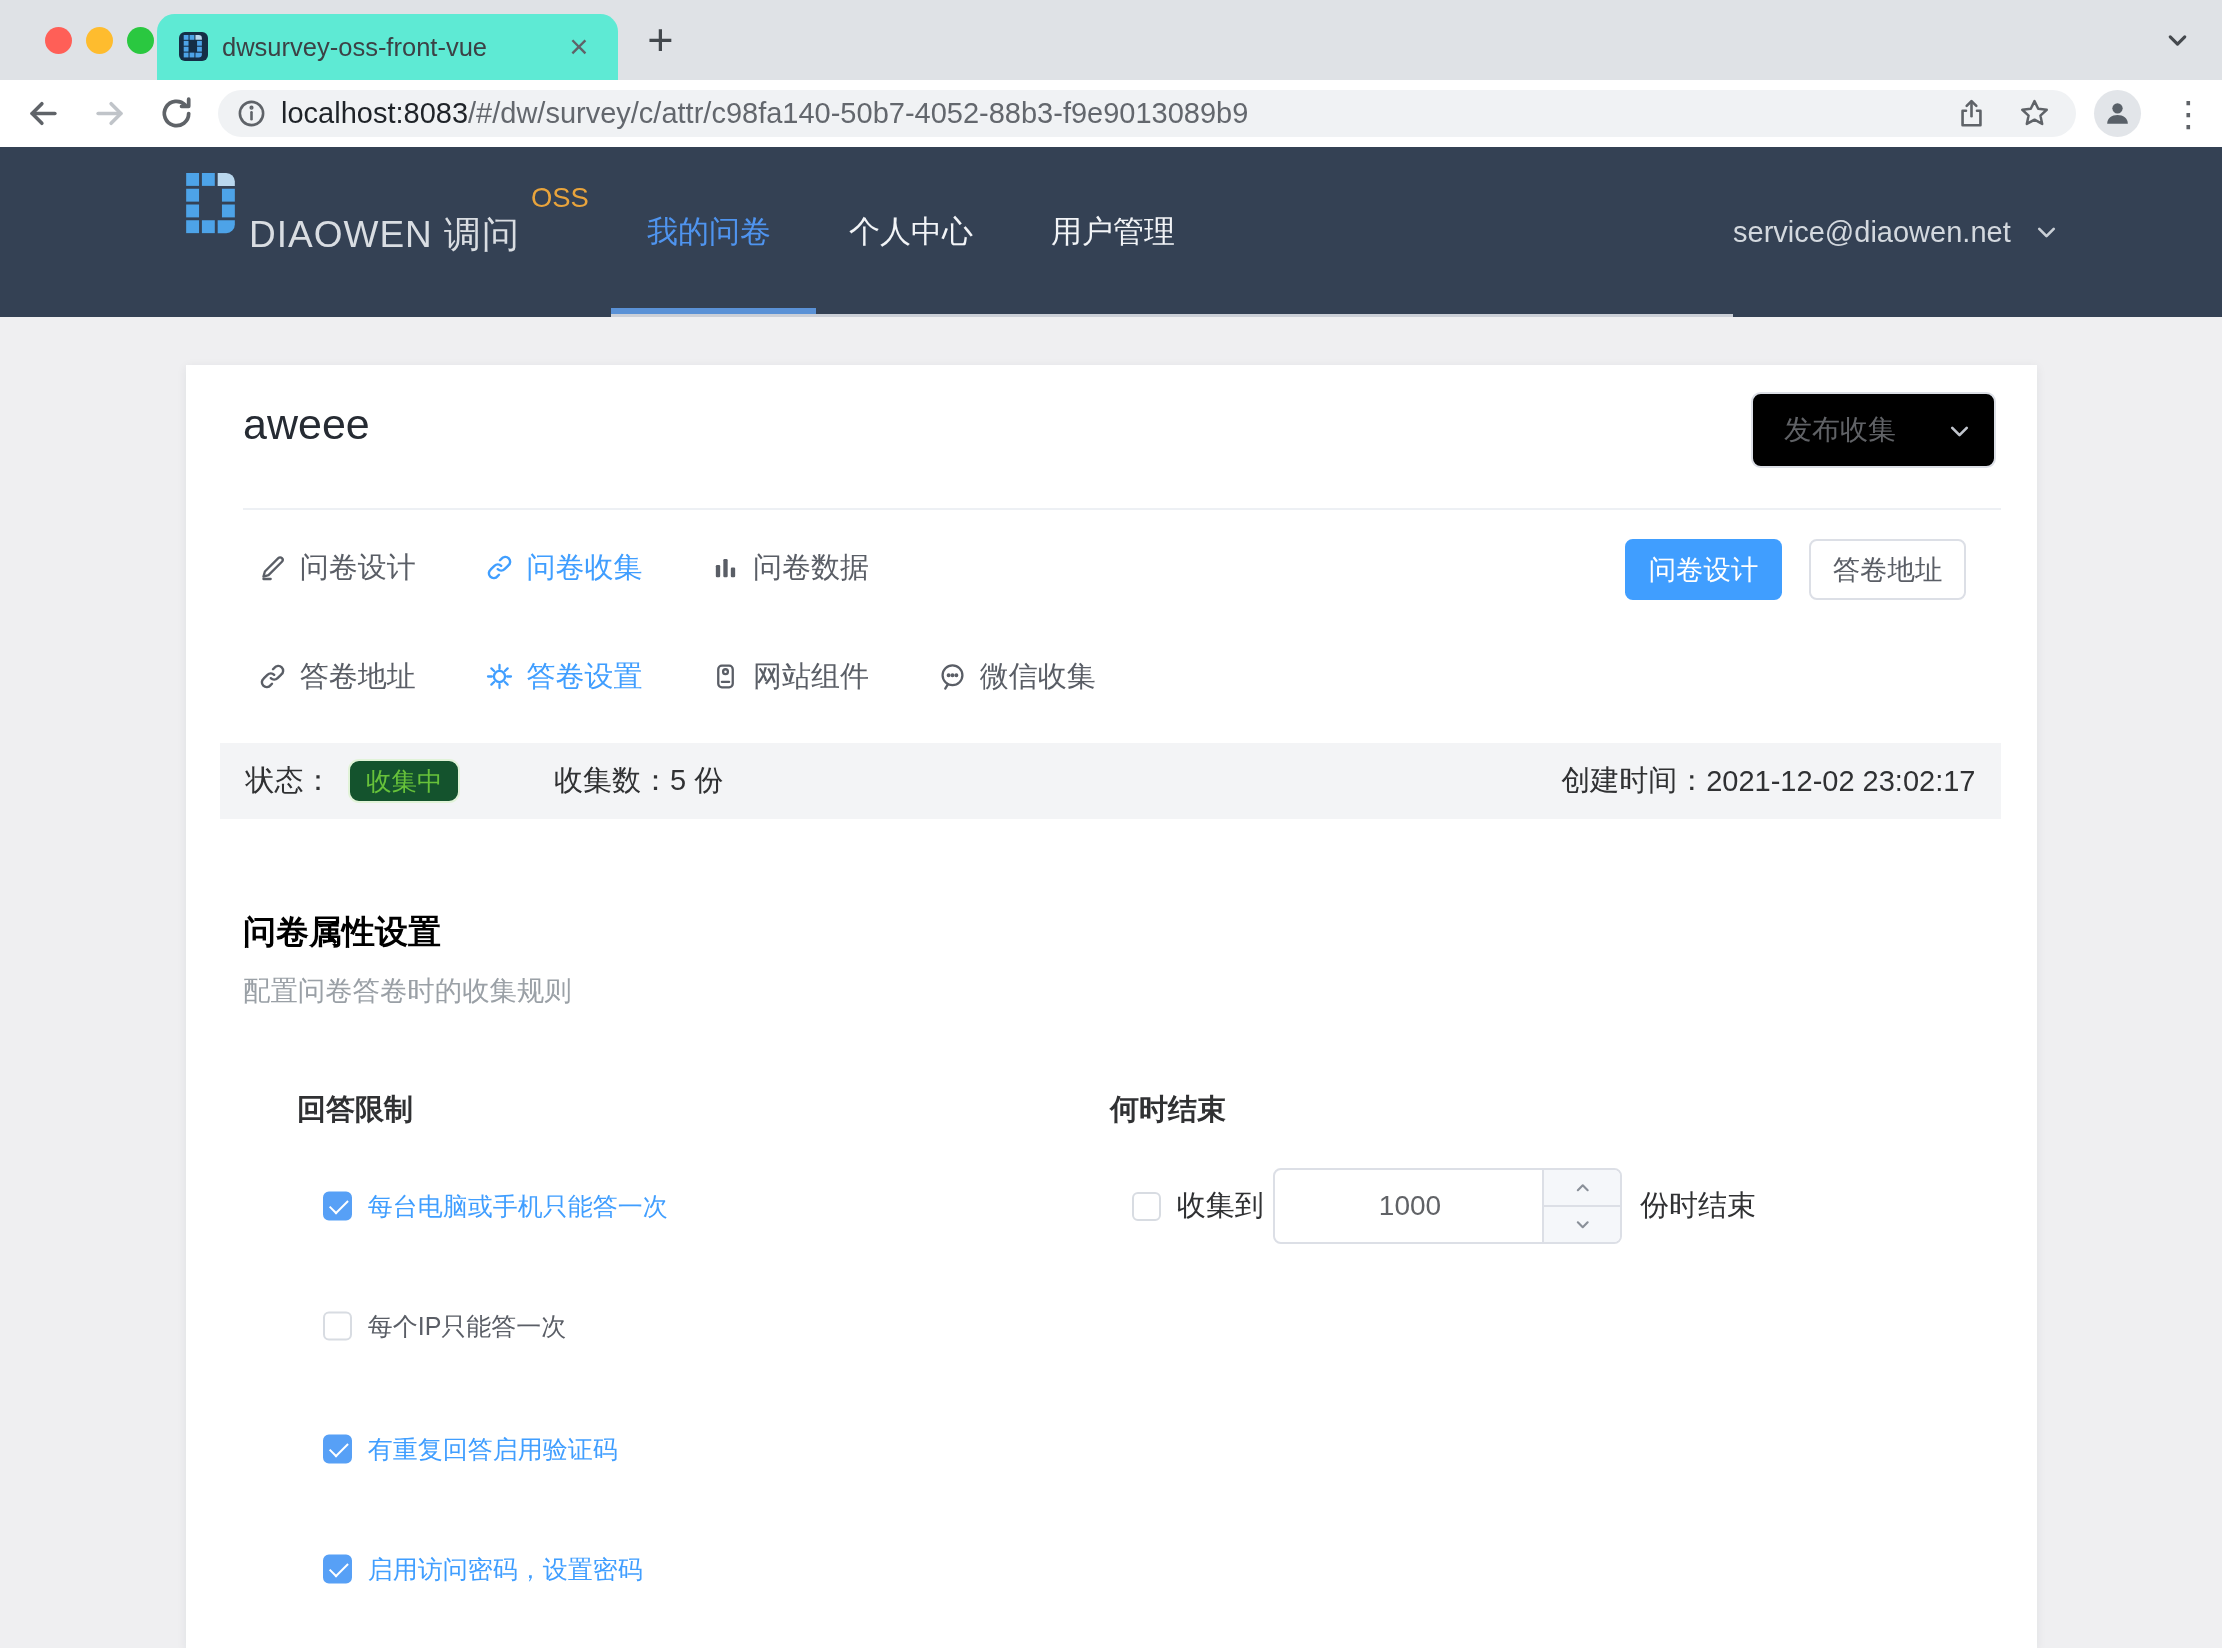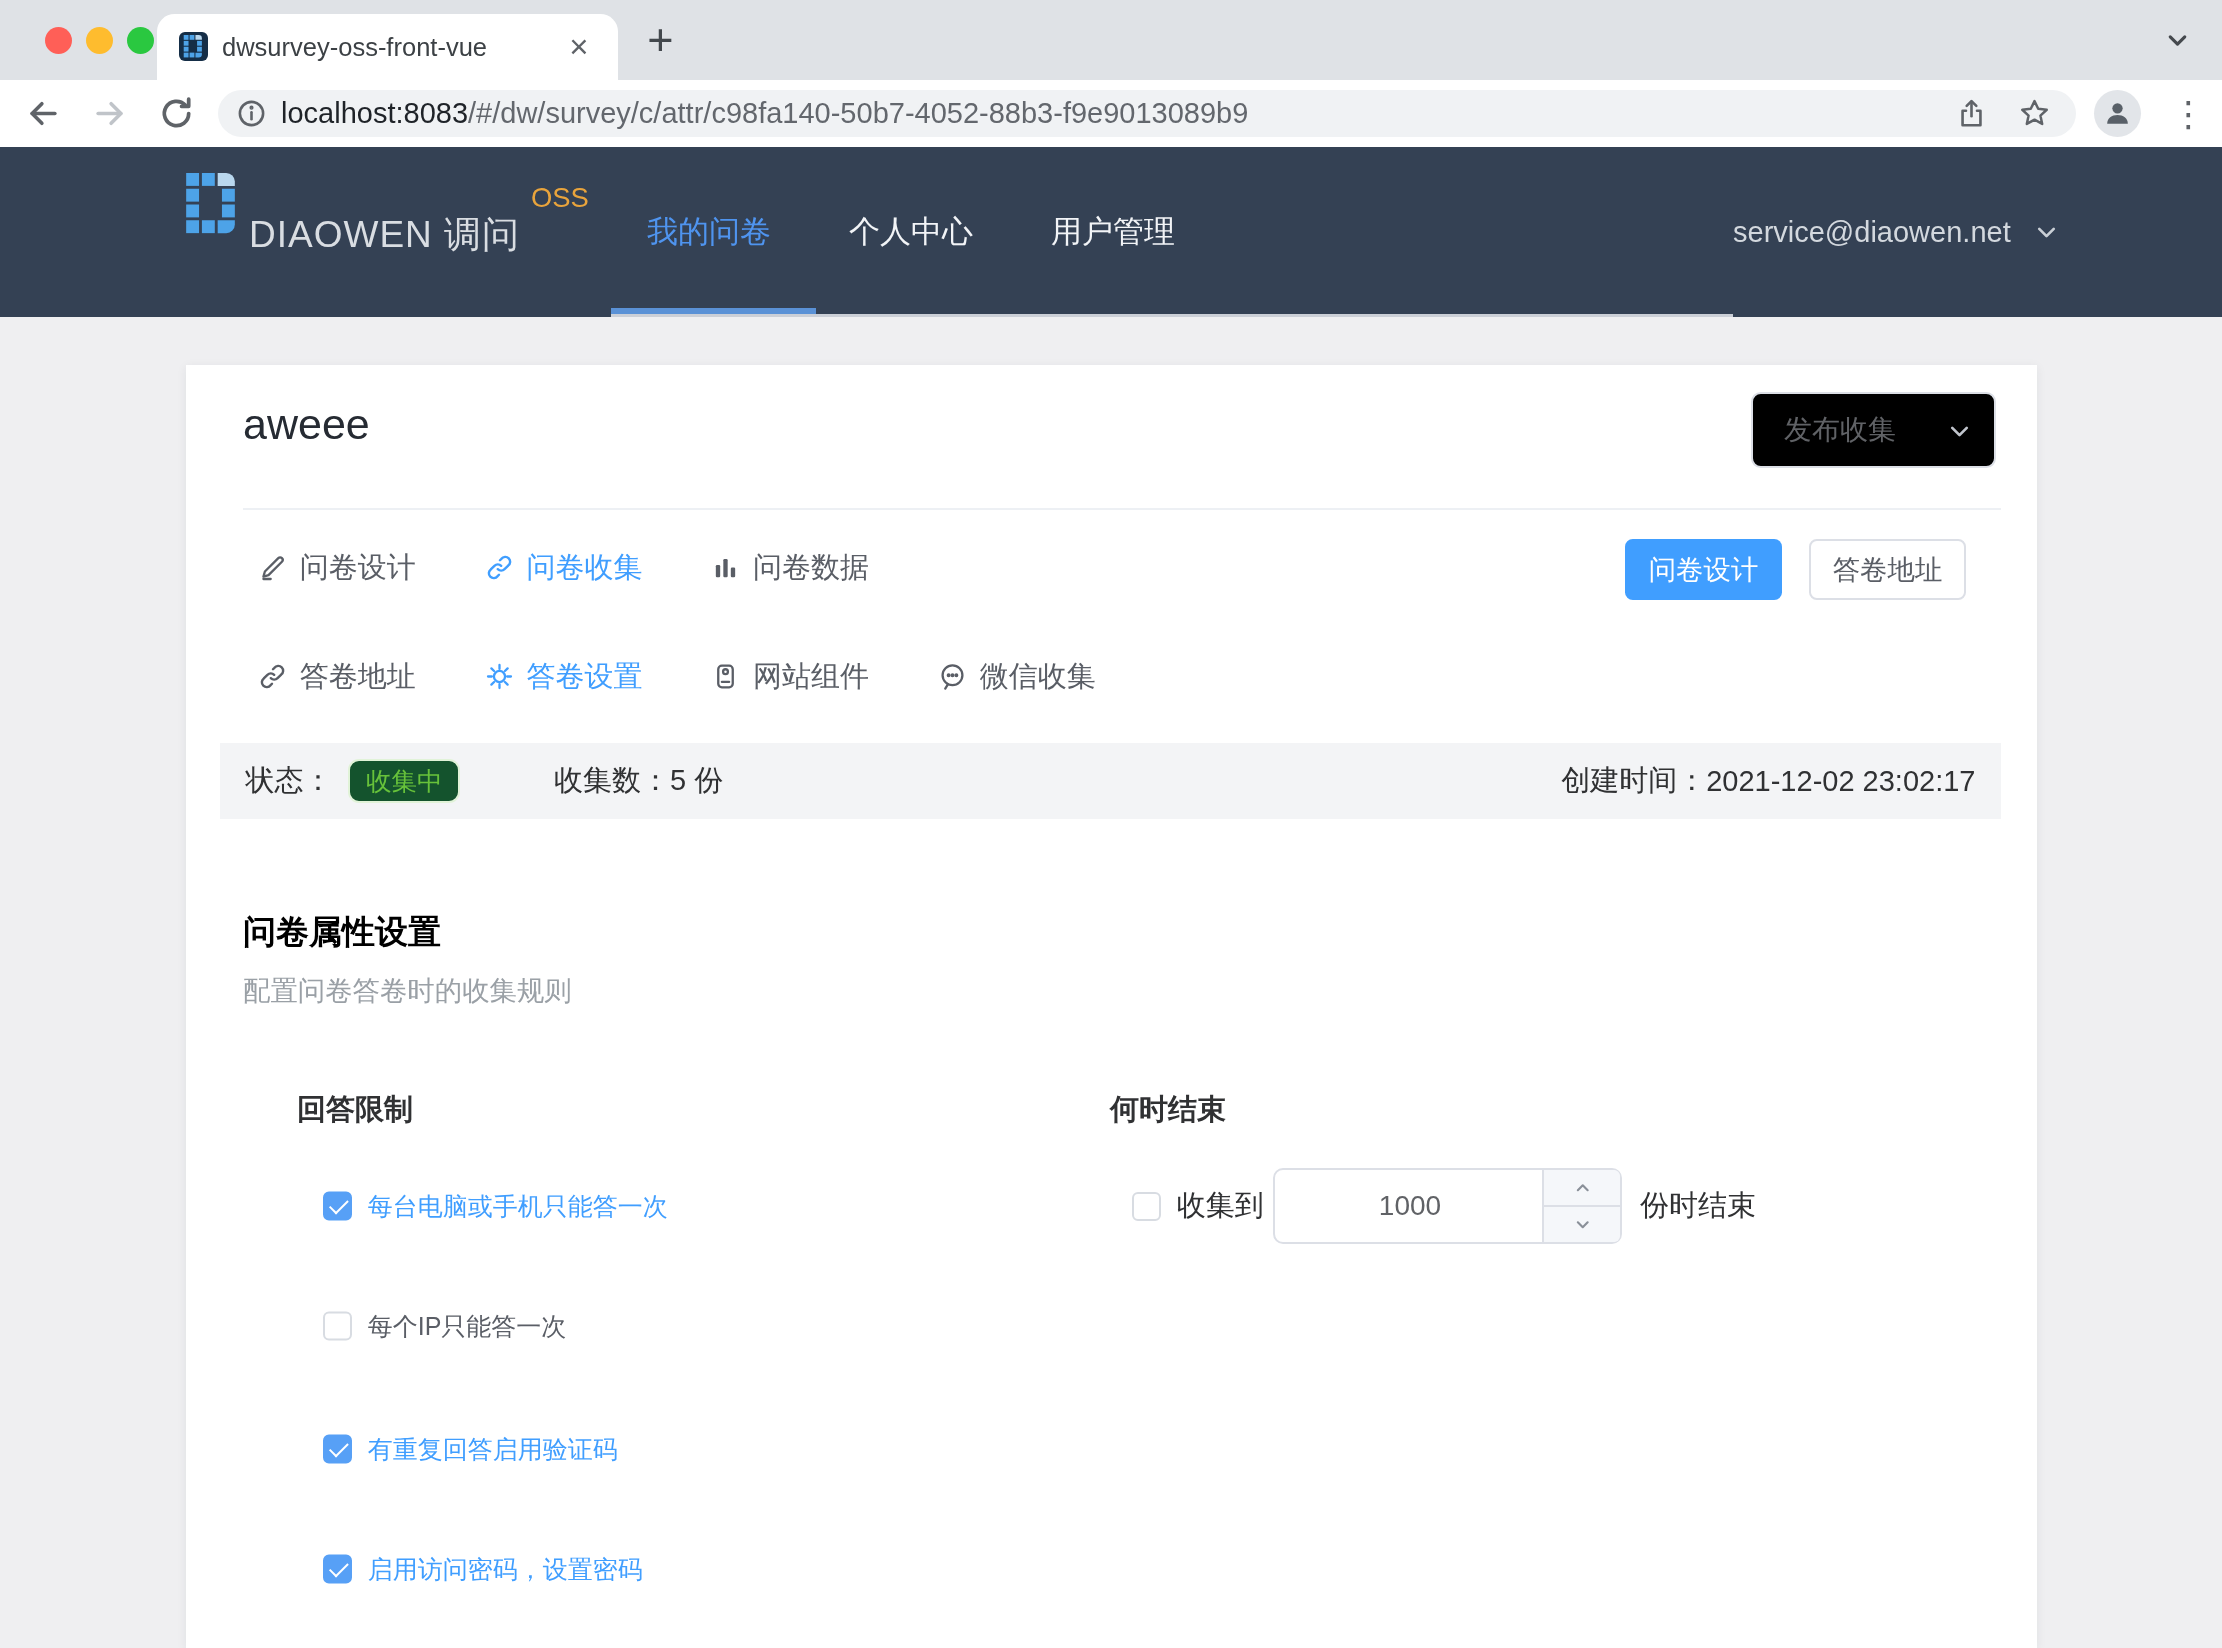--- a/index.html
+++ b/index.html
@@ -6,21 +6,21 @@
   *{box-sizing:border-box;}
   .stage{position:relative;width:2223px;height:1649px;overflow:hidden;
          font-family:"Liberation Sans","DejaVu Sans",sans-serif;background:#efeff1;}
 
   
   .tabstrip{position:absolute;left:0;top:0;width:2223px;height:80px;background:#dfe2e6;}
   .tlight{position:absolute;top:26.5px;width:27.4px;height:27.4px;border-radius:50%;}
   .tl-red{left:45px;background:#ff5f57;}
   .tl-yellow{left:86px;background:#febc2e;}
   .tl-green{left:127px;background:#2ac840;}
-  .tab{position:absolute;left:157px;top:13.7px;width:461px;height:67px;background:#ffffff;
+  .tab{position:absolute;left:157px;top:13.7px;width:461px;height:67px;background:#5eead4;
        border-radius:17.6px 17.6px 0 0;}
   .favicon{position:absolute;left:21.6px;top:18.6px;width:29px;height:29px;background:#152e47;
            border-radius:5.9px;display:flex;align-items:center;justify-content:center;}
   .tab-title{position:absolute;left:65px;top:0;line-height:67px;font-size:25.5px;color:#3c4145;white-space:nowrap;}
   .tab-close{position:absolute;right:19.6px;top:0;line-height:65px;font-size:33px;color:#5f6368;width:39px;text-align:center;}
   .newtab{position:absolute;left:631px;top:6.9px;font-size:45px;font-weight:300;color:#43484d;width:59px;height:67px;
           text-align:center;line-height:65px;}
   .tab-chevron{position:absolute;right:31px;top:25.5px;color:#45494e;}
 
   .urlbar{position:absolute;left:0;top:80px;width:2223px;height:67px;background:#fff;}
@@ -101,21 +101,21 @@
   .checked .opt-label{color:#409EFF;}
   .dark-label{margin-left:15.7px;font-size:29px;color:#303133;cursor:pointer;white-space:nowrap;}
   .suffix{font-size:29px;color:#303133;white-space:nowrap;}
 
   .text-input{height:76px;border:2px solid #dcdfe6;border-radius:7.8px;background:#fff;
               font-size:28px;color:#606266;font-family:inherit;outline:none;}
   .text-input::placeholder{color:#c0c4cc;}
   .pw-input{position:absolute;left:493px;top:1167px;width:313px;height:75px;padding:0 29px;}
 
   .num-wrap{position:relative;width:349px;height:76px;margin-left:9.8px;}
-  .num-input{width:100%;height:100%;text-align:center;padding-right:78px;border-radius:10px;}
+  .num-input{width:100%;height:100%;text-align:center;padding-right:78px;}
   .stepper{position:absolute;right:2px;top:2px;bottom:2px;width:78px;border-left:2px solid #dcdfe6;
            display:flex;flex-direction:column;}
   .step-btn{flex:1;background:#f5f7fa;display:flex;align-items:center;justify-content:center;
             color:#8a9099;cursor:pointer;}
   .step-up{border-radius:0 5.9px 0 0;border-bottom:2px solid #dcdfe6;}
   .step-down{border-radius:0 0 5.9px 0;}
 
   .date-wrap{position:relative;width:427px;height:76px;margin-left:9.8px;}
   .date-input{width:100%;height:100%;padding-left:74px;}
   .clock-ico{position:absolute;left:23.5px;top:22.5px;color:#c0c4cc;pointer-events:none;} .g18{margin-left:17.6px;} .g20{margin-left:19.6px;}

